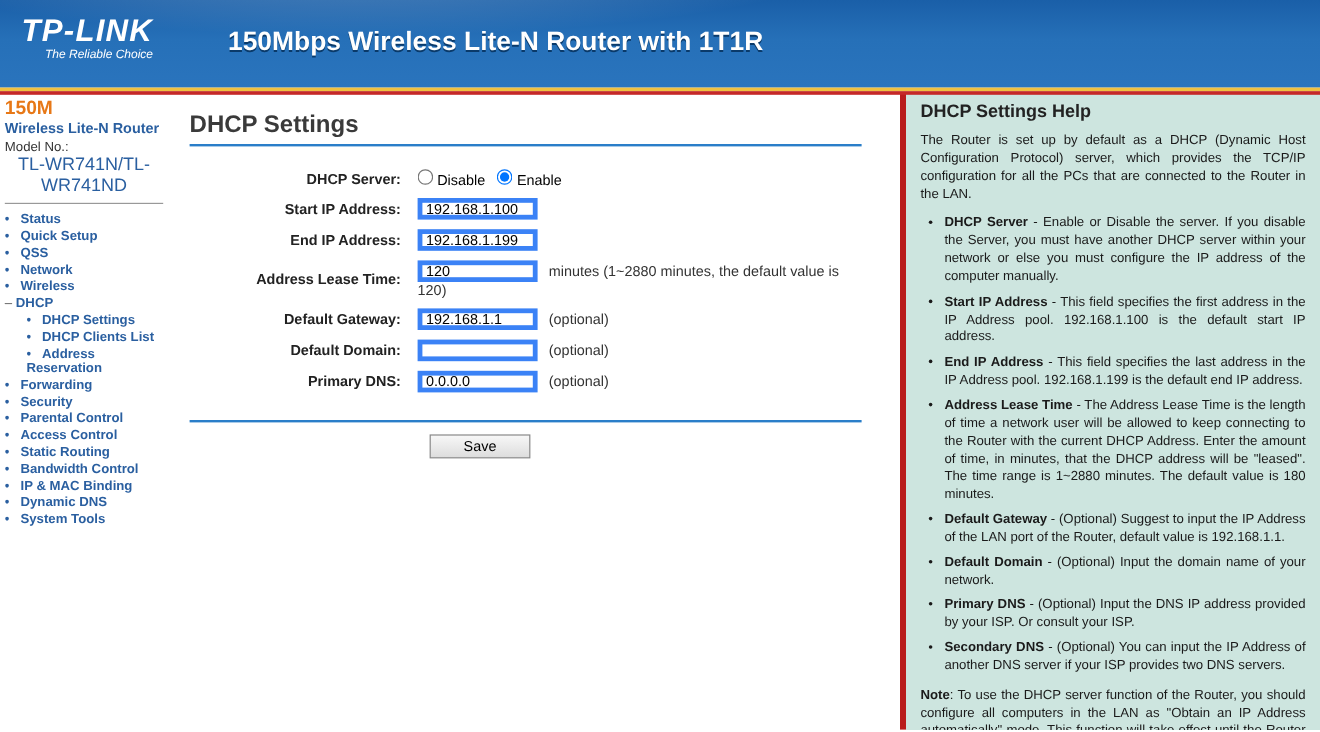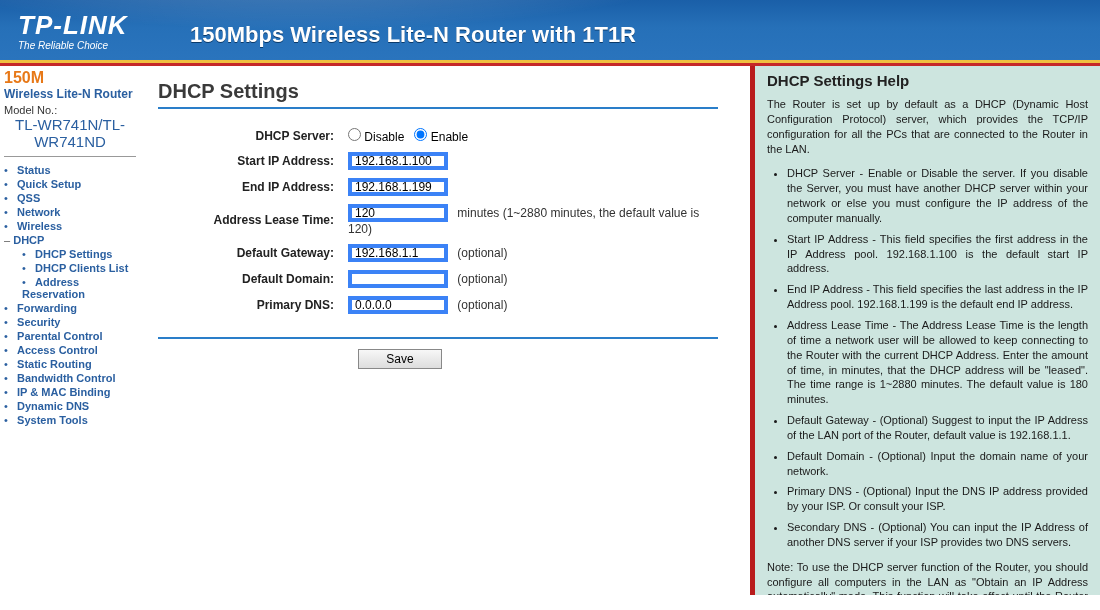--- a/index.html
+++ b/index.html
@@ -1,23 +1,23 @@
 <!DOCTYPE html>
 <html><head>
 <meta charset="utf-8">
 <style>
 * { box-sizing: border-box; margin: 0; padding: 0; }
 body { font-family: Arial, Helvetica, sans-serif; font-size: 12px; width: 1100px; height: 610px; overflow: hidden; background: #fff; }
 
 
-.header { height: 63px; background: linear-gradient(to bottom, #1a5fa8 0%, #2670b8 45%, #2a74bd 100%); position: relative; border-bottom: 3px solid #f0c040; }
+.header { height: 76px; background: linear-gradient(to bottom, #1a5fa8 0%, #2670b8 45%, #2a74bd 100%); position: relative; border-bottom: 3px solid #f0c040; }
 .header::before { content:""; position:absolute; left:0; right:0; bottom:-6px; height:3px; background:#c52828; }
 .logo-area { position: absolute; left: 18px; top: 12px; color: #fff; }
 .logo-text { font-size: 26px; font-weight: bold; font-style: italic; letter-spacing: 1px; line-height: 1; }
-.logo-sub  { font-size: 10px; font-style: italic; margin-top: 2px; }
+.logo-sub  { font-size: 10px; font-style: italic; margin-top: 2px; text-align: right; }
 .banner-title { position: absolute; left: 190px; top: 22px; color: #fff; font-size: 22px; font-weight: bold; text-shadow: 0 1px 0 #0a3a6a; }
 .swoosh { position:absolute; left:0; top:0; width:740px; height:72px; pointer-events:none; opacity:.35; background: radial-gradient(ellipse 600px 100px at 300px -40px, rgba(255,255,255,.9), transparent 70%); }
 
 
 .cols { display: flex; height: calc(610px - 72px - 6px); border-top: 1px solid #ccc; }
 .sidebar { width: 140px; background: #fff; padding: 6px 4px 0 4px; font-size: 11px; }
 .main    { flex: 1; padding: 10px 18px 0 18px; position: relative; }
 .help    { width: 350px; background: #cde5df; border-left: 5px solid #b91c1c; padding: 8px 12px 12px 12px; font-size: 11px; overflow-y:auto; }
 
 
@@ -48,21 +48,21 @@
 .minutes { width: 46px; }
 .save-btn { width: 84px; height: 20px; background: linear-gradient(to bottom,#f7f7f7,#ddd); border:1px solid #888; font-size:12px; cursor:pointer; }
 
 .watermark { position:absolute; top:10px; left:200px; font-size:64px; color:rgba(0,0,0,.06); letter-spacing:1px; pointer-events:none; user-select:none; white-space:nowrap; }
 
 
 .help h2 { font-size: 15px; font-weight: bold; color: #222; margin-bottom: 8px; }
 .help p { text-align: justify; margin-bottom: 10px; line-height: 1.35; color:#1a1a1a; }
 .help ul { margin: 0 0 10px 20px; }
 .help li { text-align: justify; margin-bottom: 6px; line-height: 1.35; color:#1a1a1a; }
-.help b { font-weight: normal; }
+.help b { font-weight: bold; }
 </style>
 </head>
 <body>
 
 <div class="header">
   <div class="swoosh"></div>
   <div class="logo-area">
     <div class="logo-text">TP-LINK</div>
     <div class="logo-sub">The Reliable Choice</div>
   </div>

